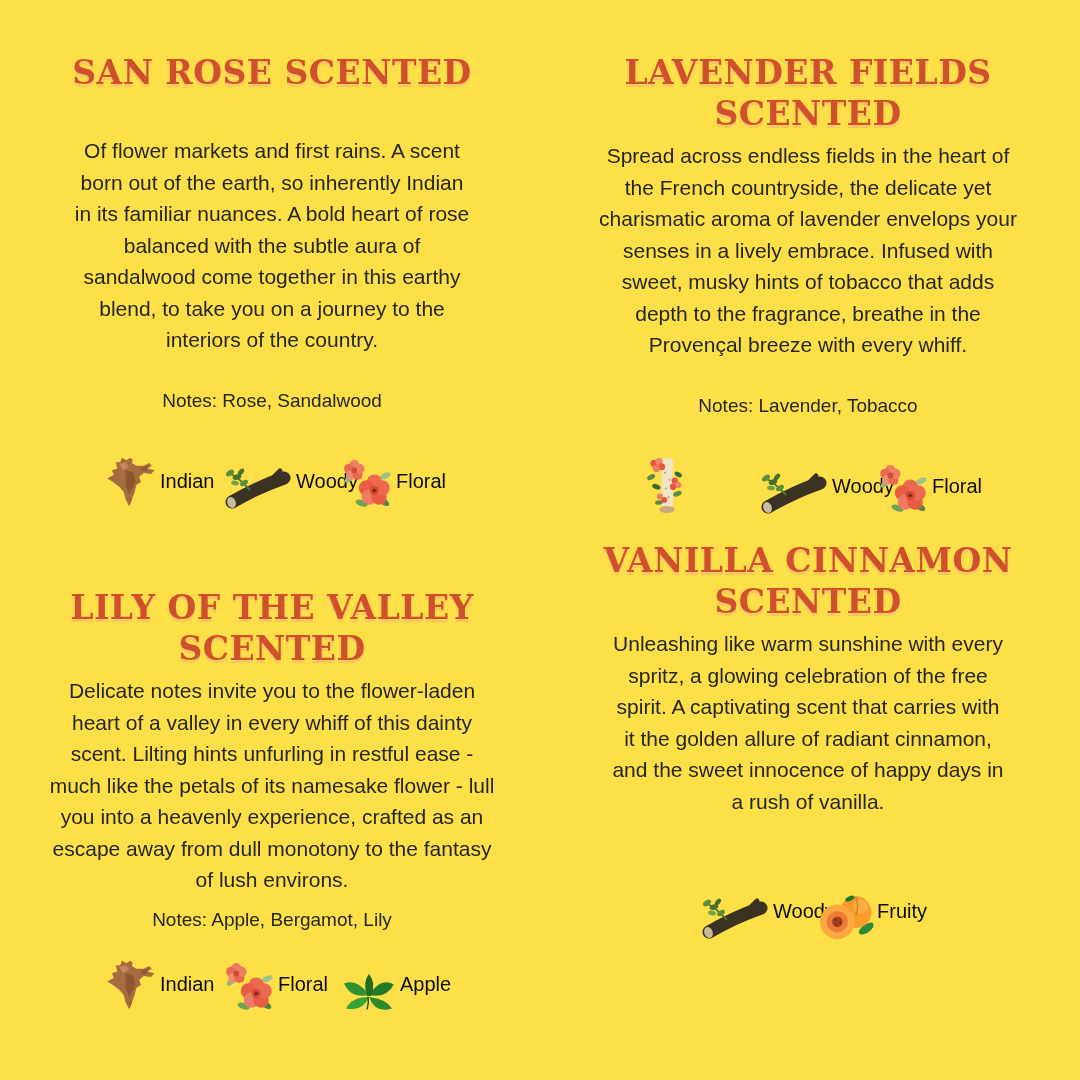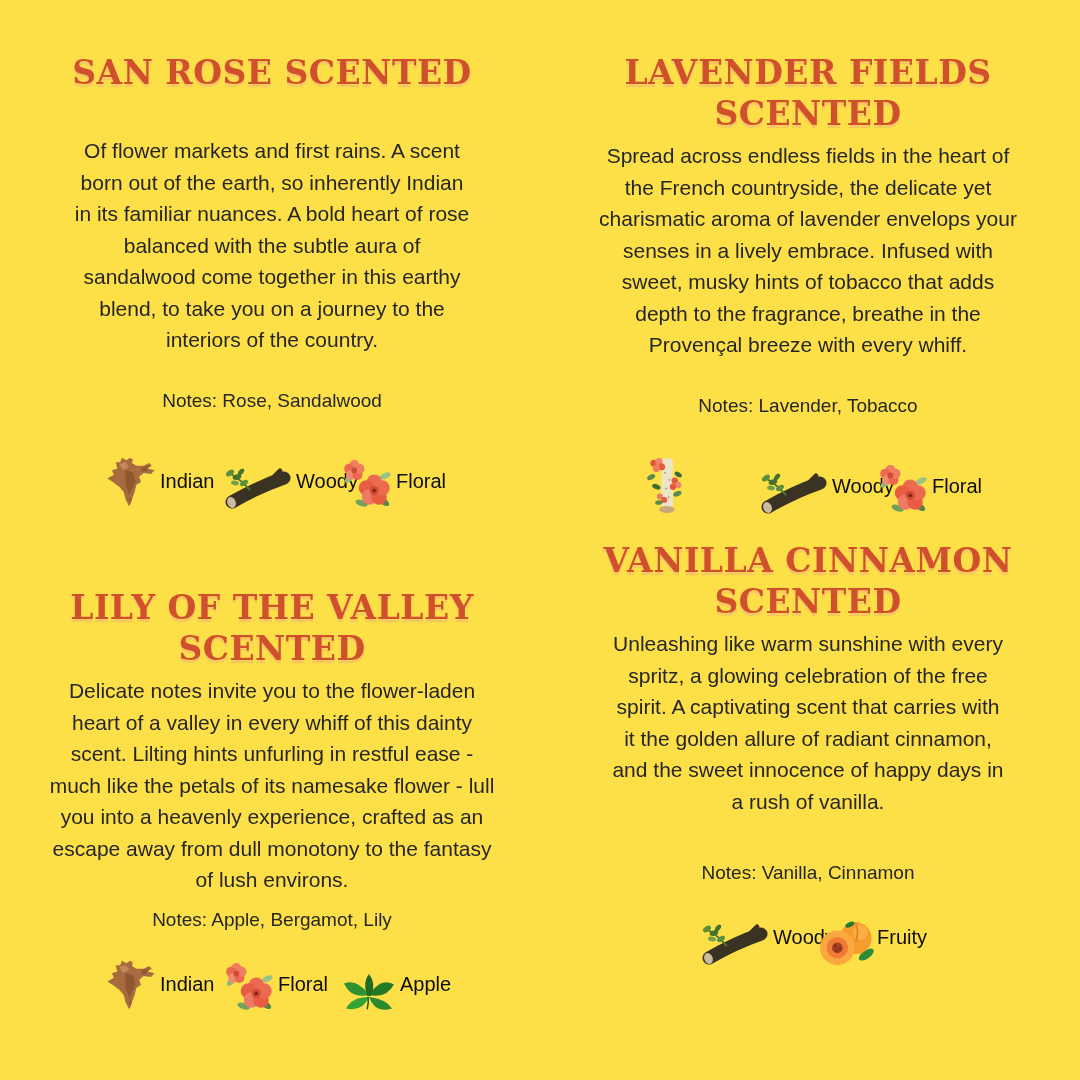--- a/index.html
+++ b/index.html
@@ -281,21 +281,20 @@
 
   <section class="quad two-line row2" id="quad-4">
     <h2 class="card-title">VANILLA CINNAMON
 SCENTED</h2>
     <p class="card-desc">Unleashing like warm sunshine with every
 spritz, a glowing celebration of the free
 spirit. A captivating scent that carries with
 it the golden allure of radiant cinnamon,
 and the sweet innocence of happy days in
 a rush of vanilla.</p>
-    <p class="card-notes">Notes: Vanilla, Cinnamon</p>
     <div class="facet-row">
       <div class="facet">
         <div class="facet-iconbox">
           <svg width="76" height="52" viewBox="0 0 76 52">
               <use href="#sym-branch"></use>
             </svg>
         </div>
         <div class="facet-label">Woody</div>
       </div>
       <div class="facet">

